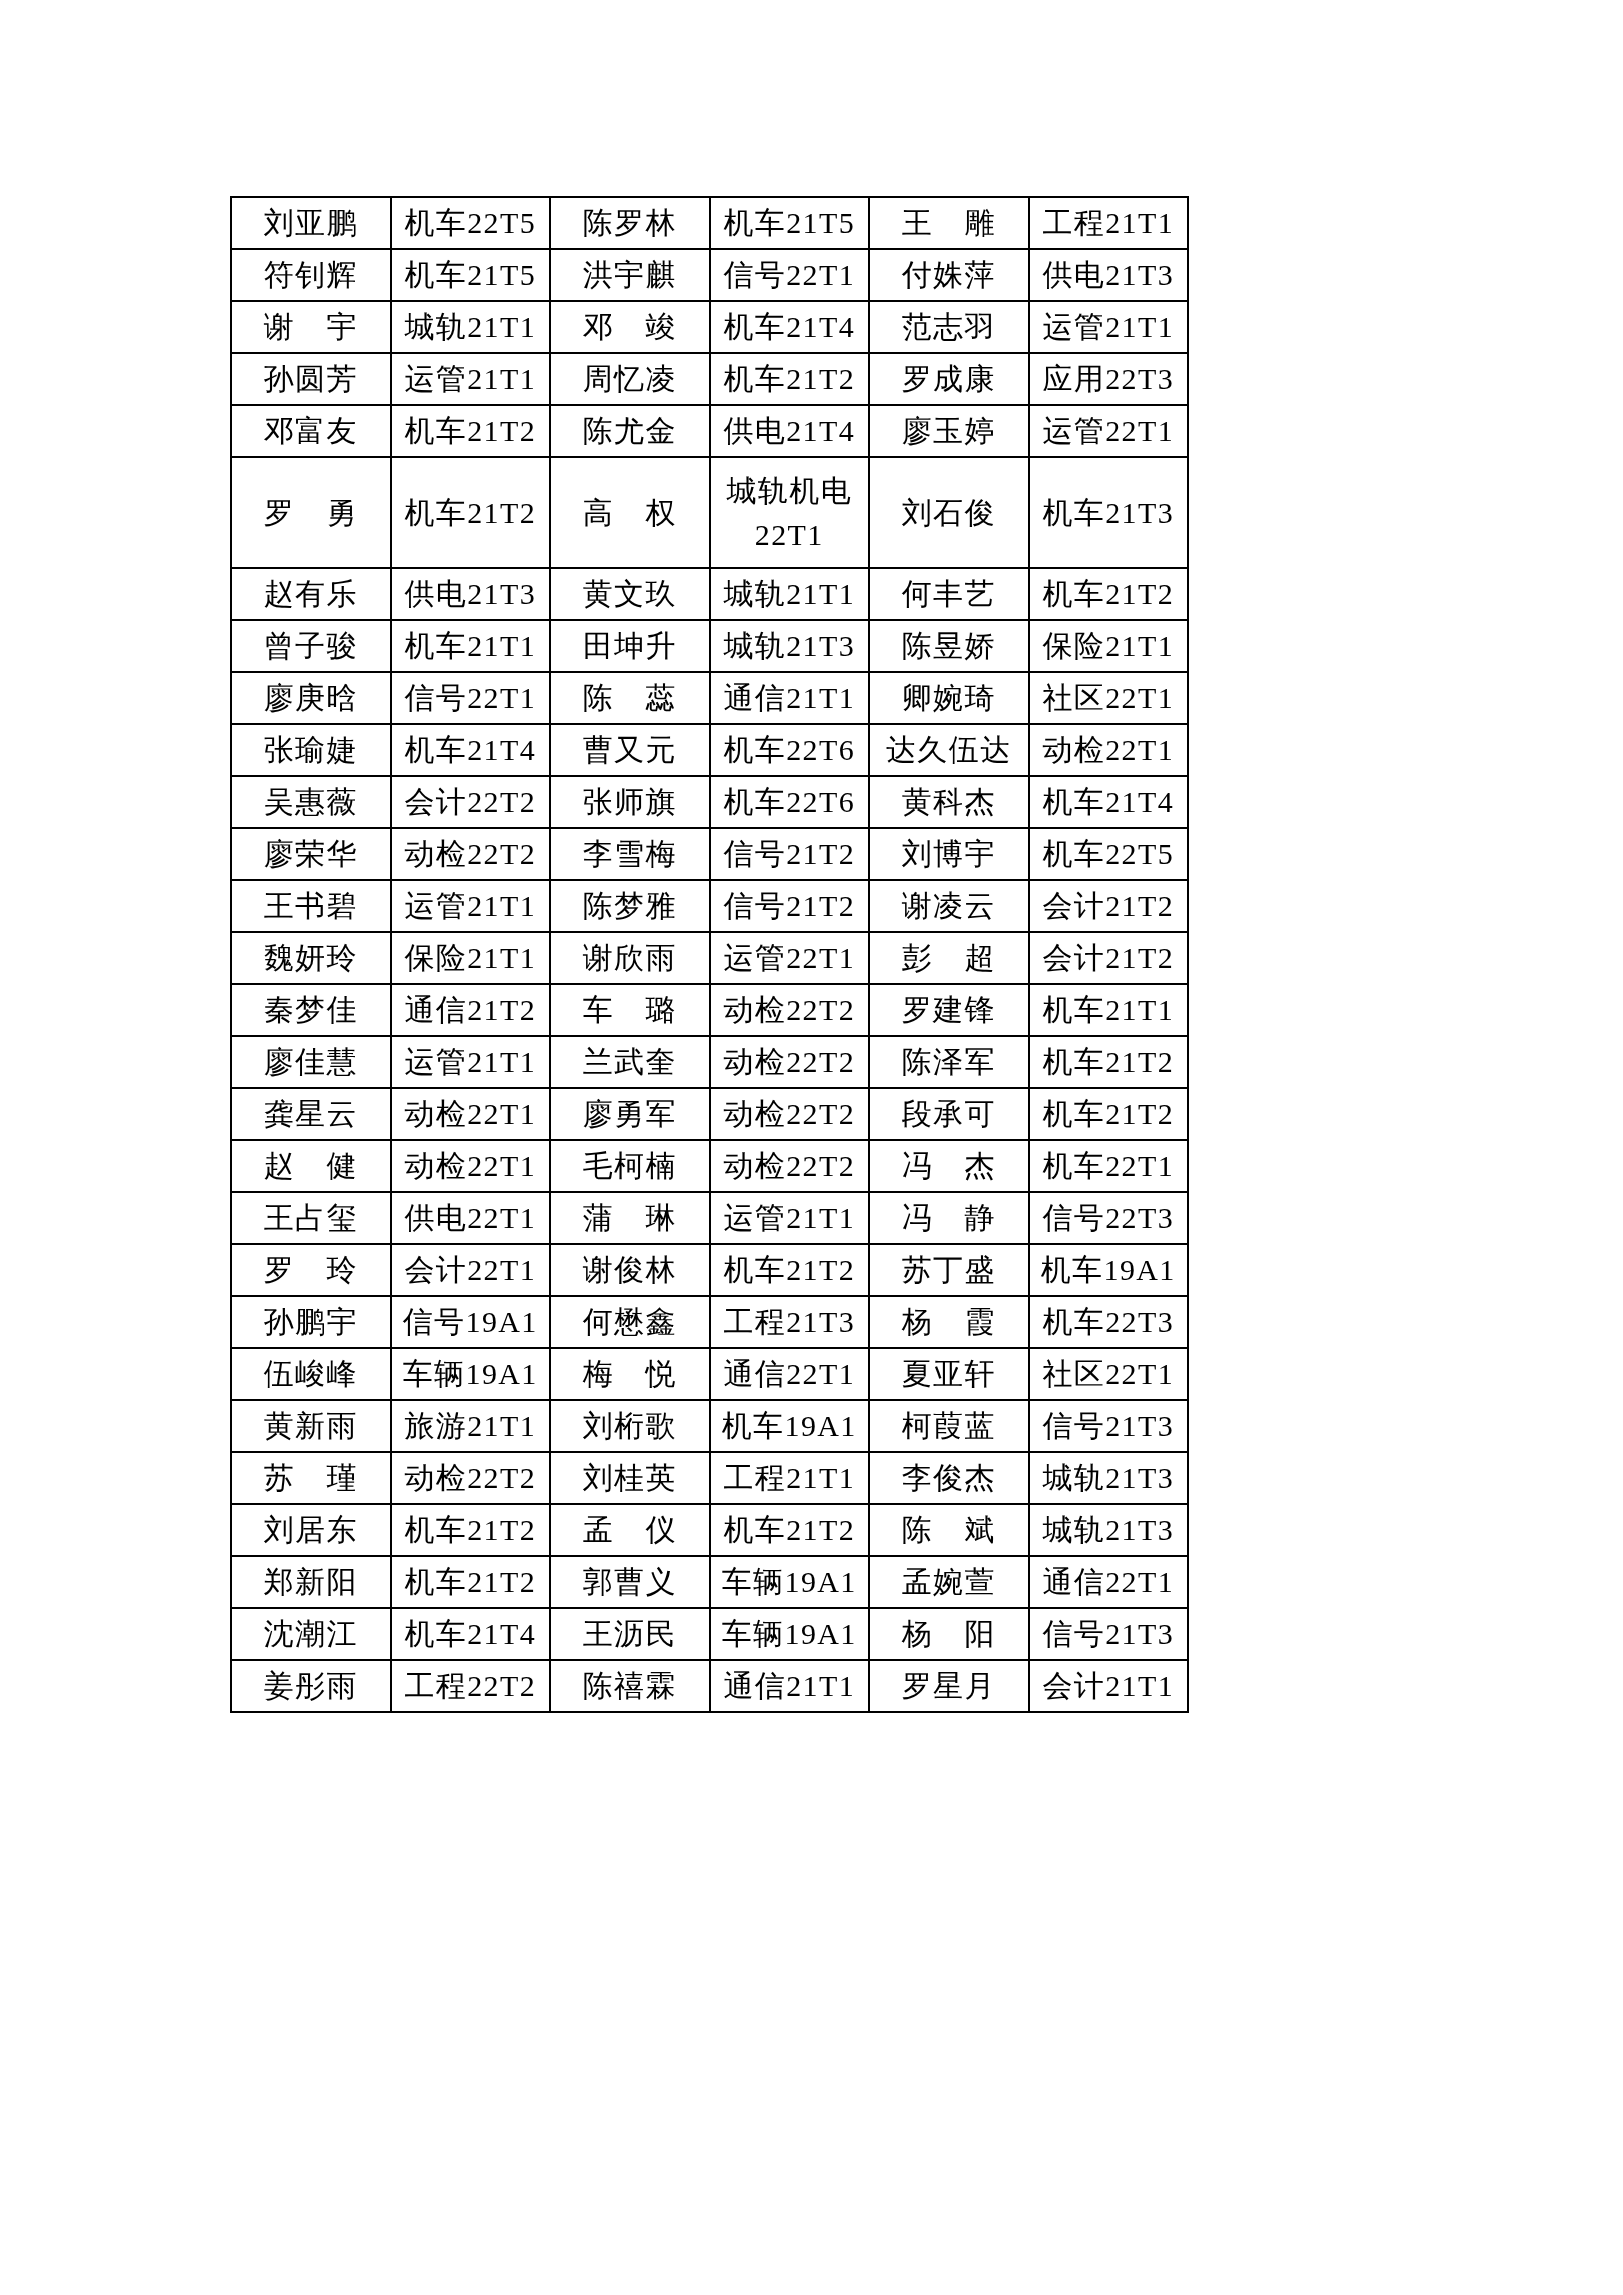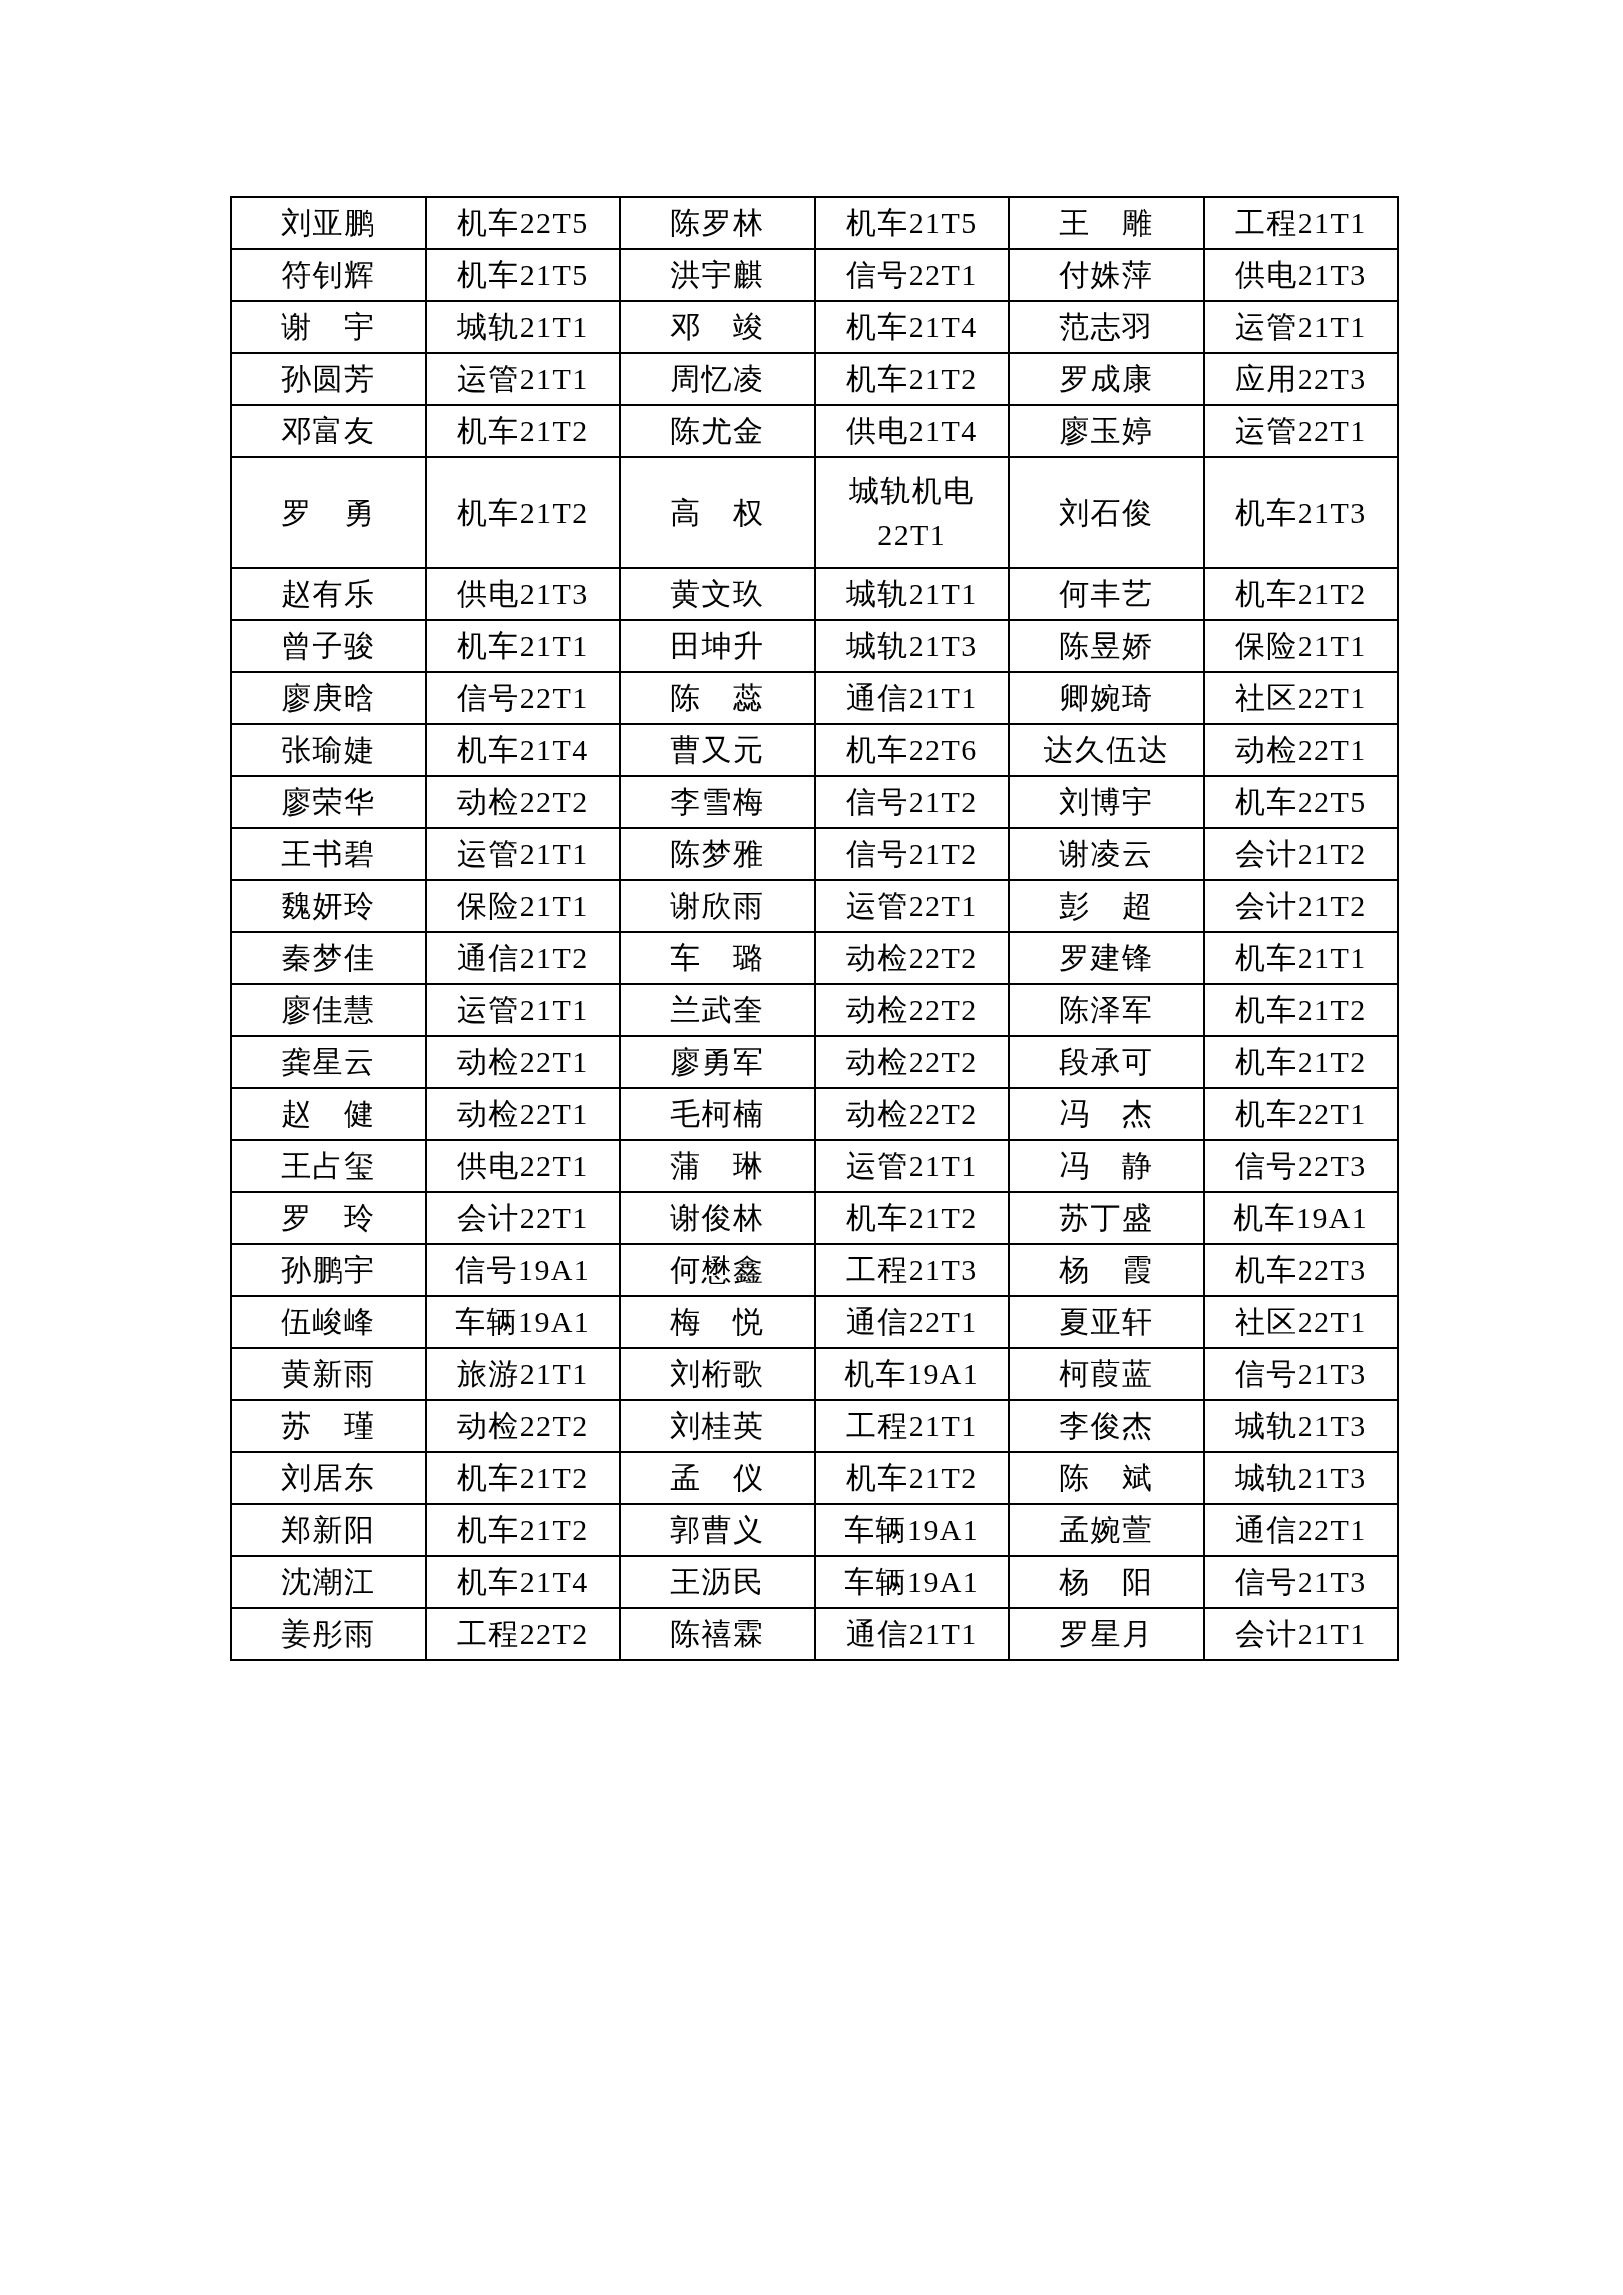--- a/index.html
+++ b/index.html
@@ -14,21 +14,21 @@
     position: relative;
     width: 1623px;
     height: 2295px;
     background: #ffffff;
     overflow: hidden;
   }
   table.roster {
     position: absolute;
     left: 230px;
     top: 196px;
-    width: 1169px;
+    width: 959px;
     border-collapse: collapse;
     table-layout: fixed;
   }
   table.roster td {
     border-left: 2px solid #000000;
     border-right: 2px solid #000000;
     border-top: 2.7px solid #000000;
     border-bottom: 2.7px solid #000000;
     height: 50px;
     text-align: center;
@@ -125,20 +125,28 @@
         </tr>
         <tr>
           <td>张瑜婕</td>
           <td>机车21T4</td>
           <td>曹又元</td>
           <td>机车22T6</td>
           <td>达久伍达</td>
           <td>动检22T1</td>
         </tr>
         <tr>
+          <td>吴惠薇</td>
+          <td>会计22T2</td>
+          <td>张师旗</td>
+          <td>机车22T6</td>
+          <td>黄科杰</td>
+          <td>机车21T4</td>
+        </tr>
+        <tr>
           <td>廖荣华</td>
           <td>动检22T2</td>
           <td>李雪梅</td>
           <td>信号21T2</td>
           <td>刘博宇</td>
           <td>机车22T5</td>
         </tr>
         <tr>
           <td>王书碧</td>
           <td>运管21T1</td>

